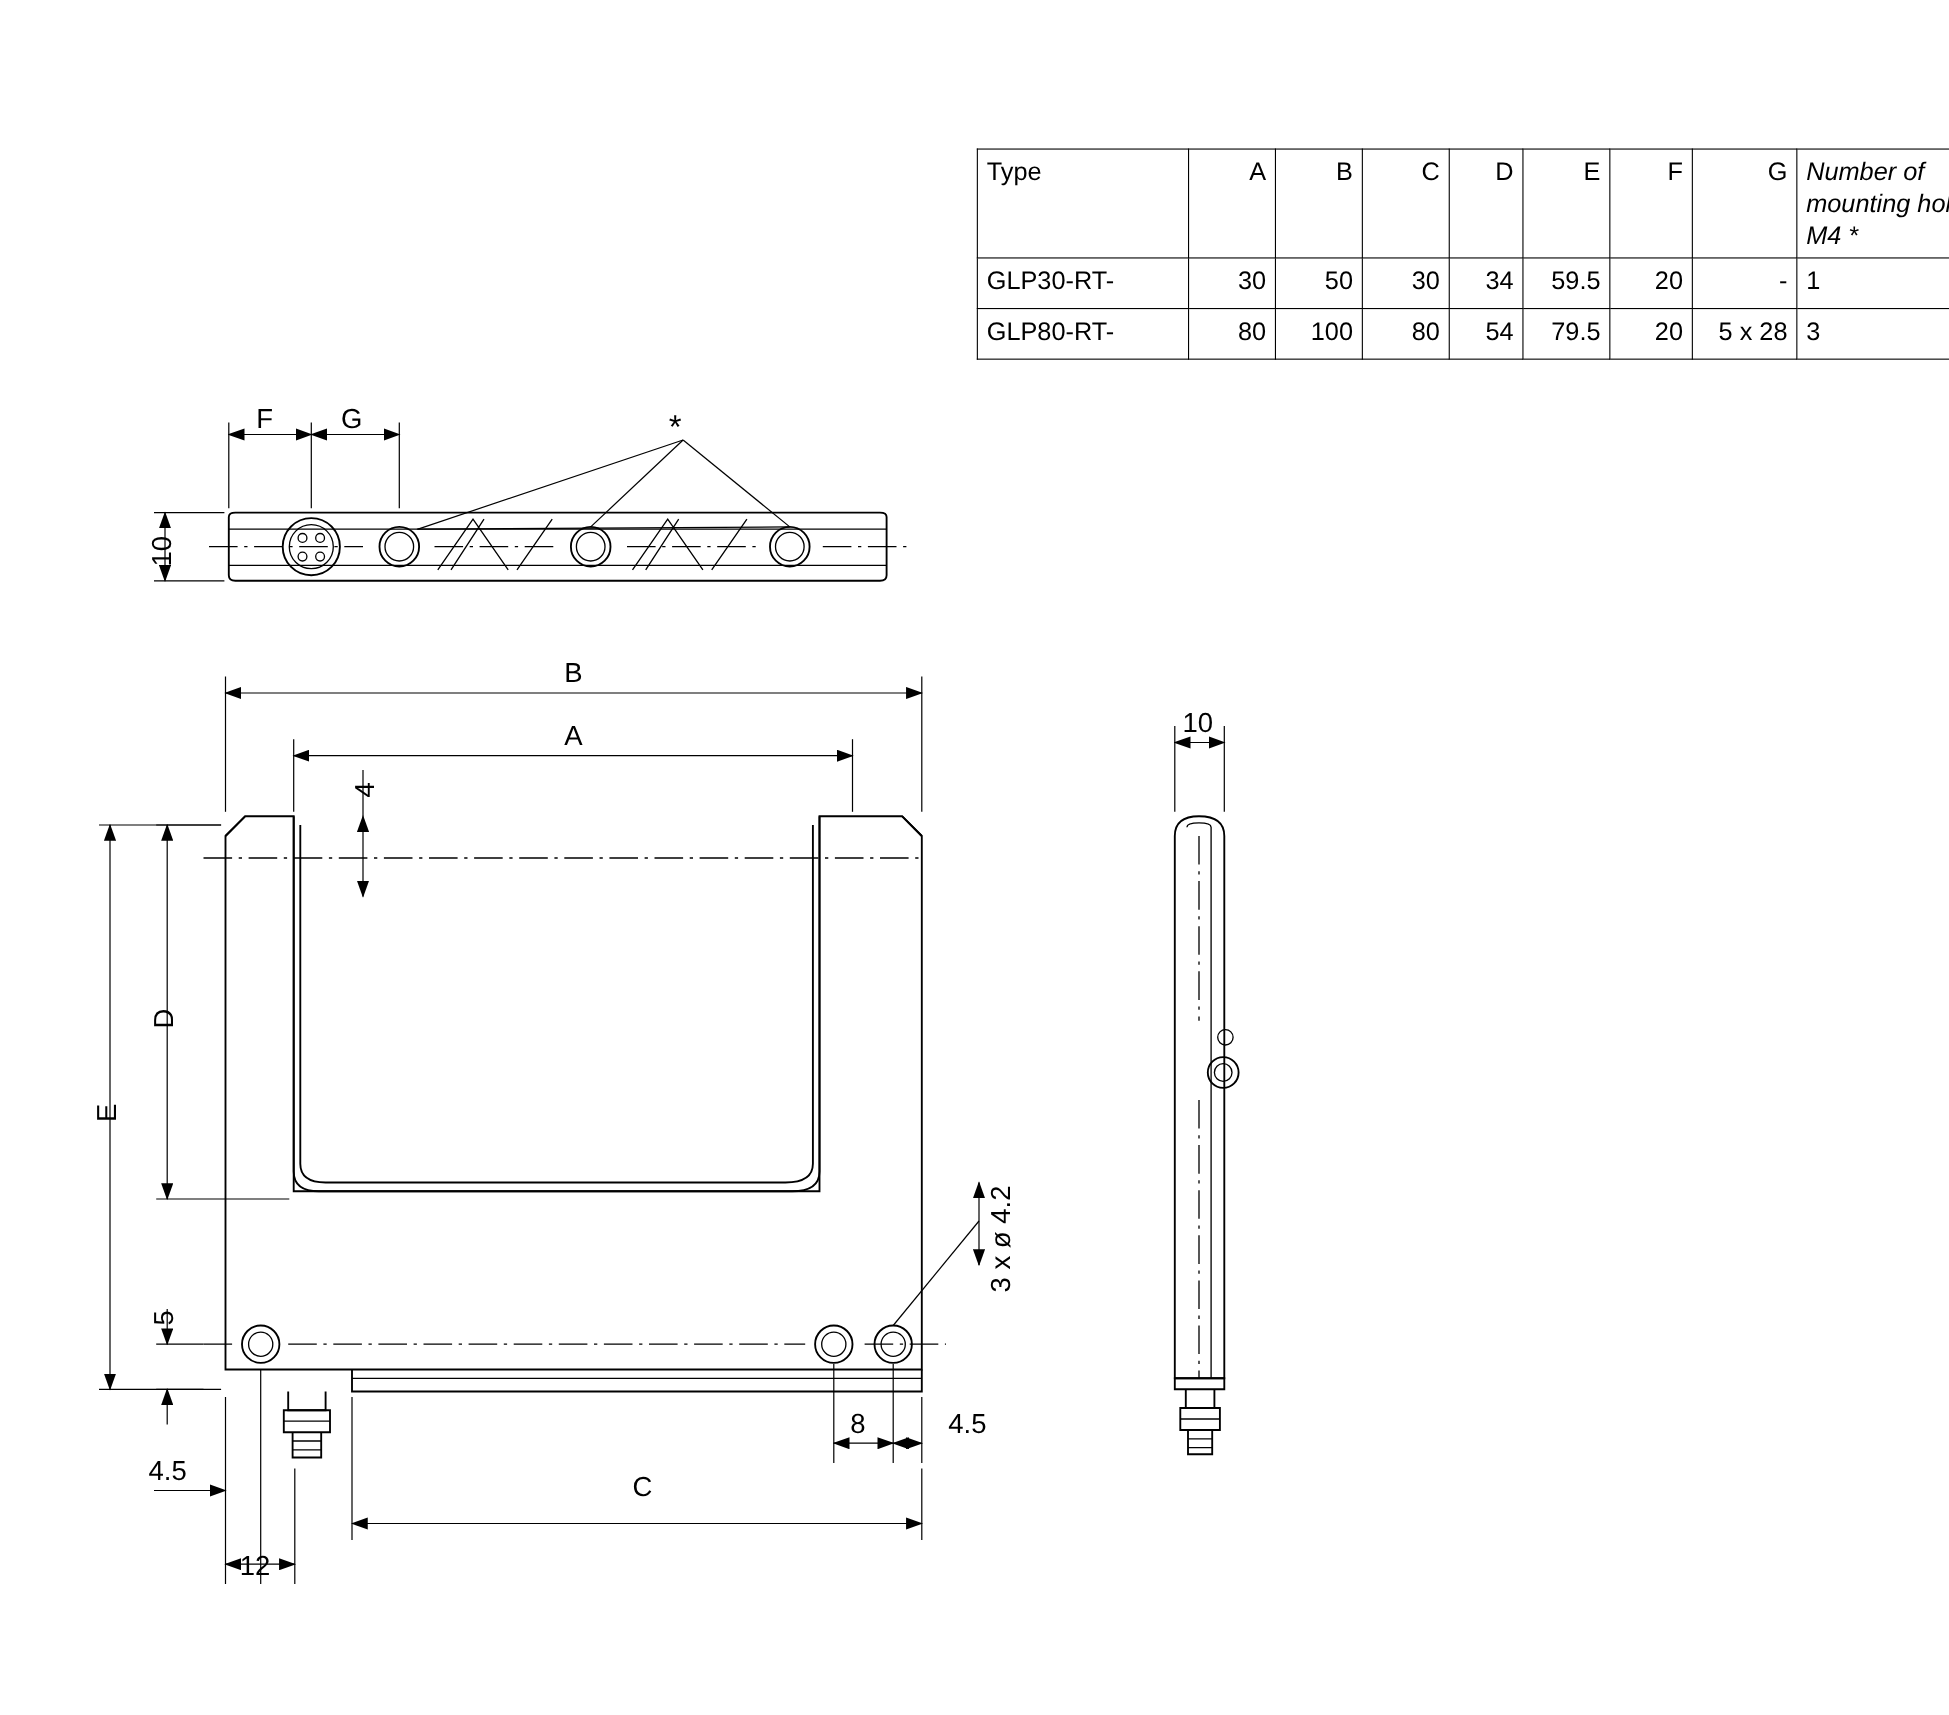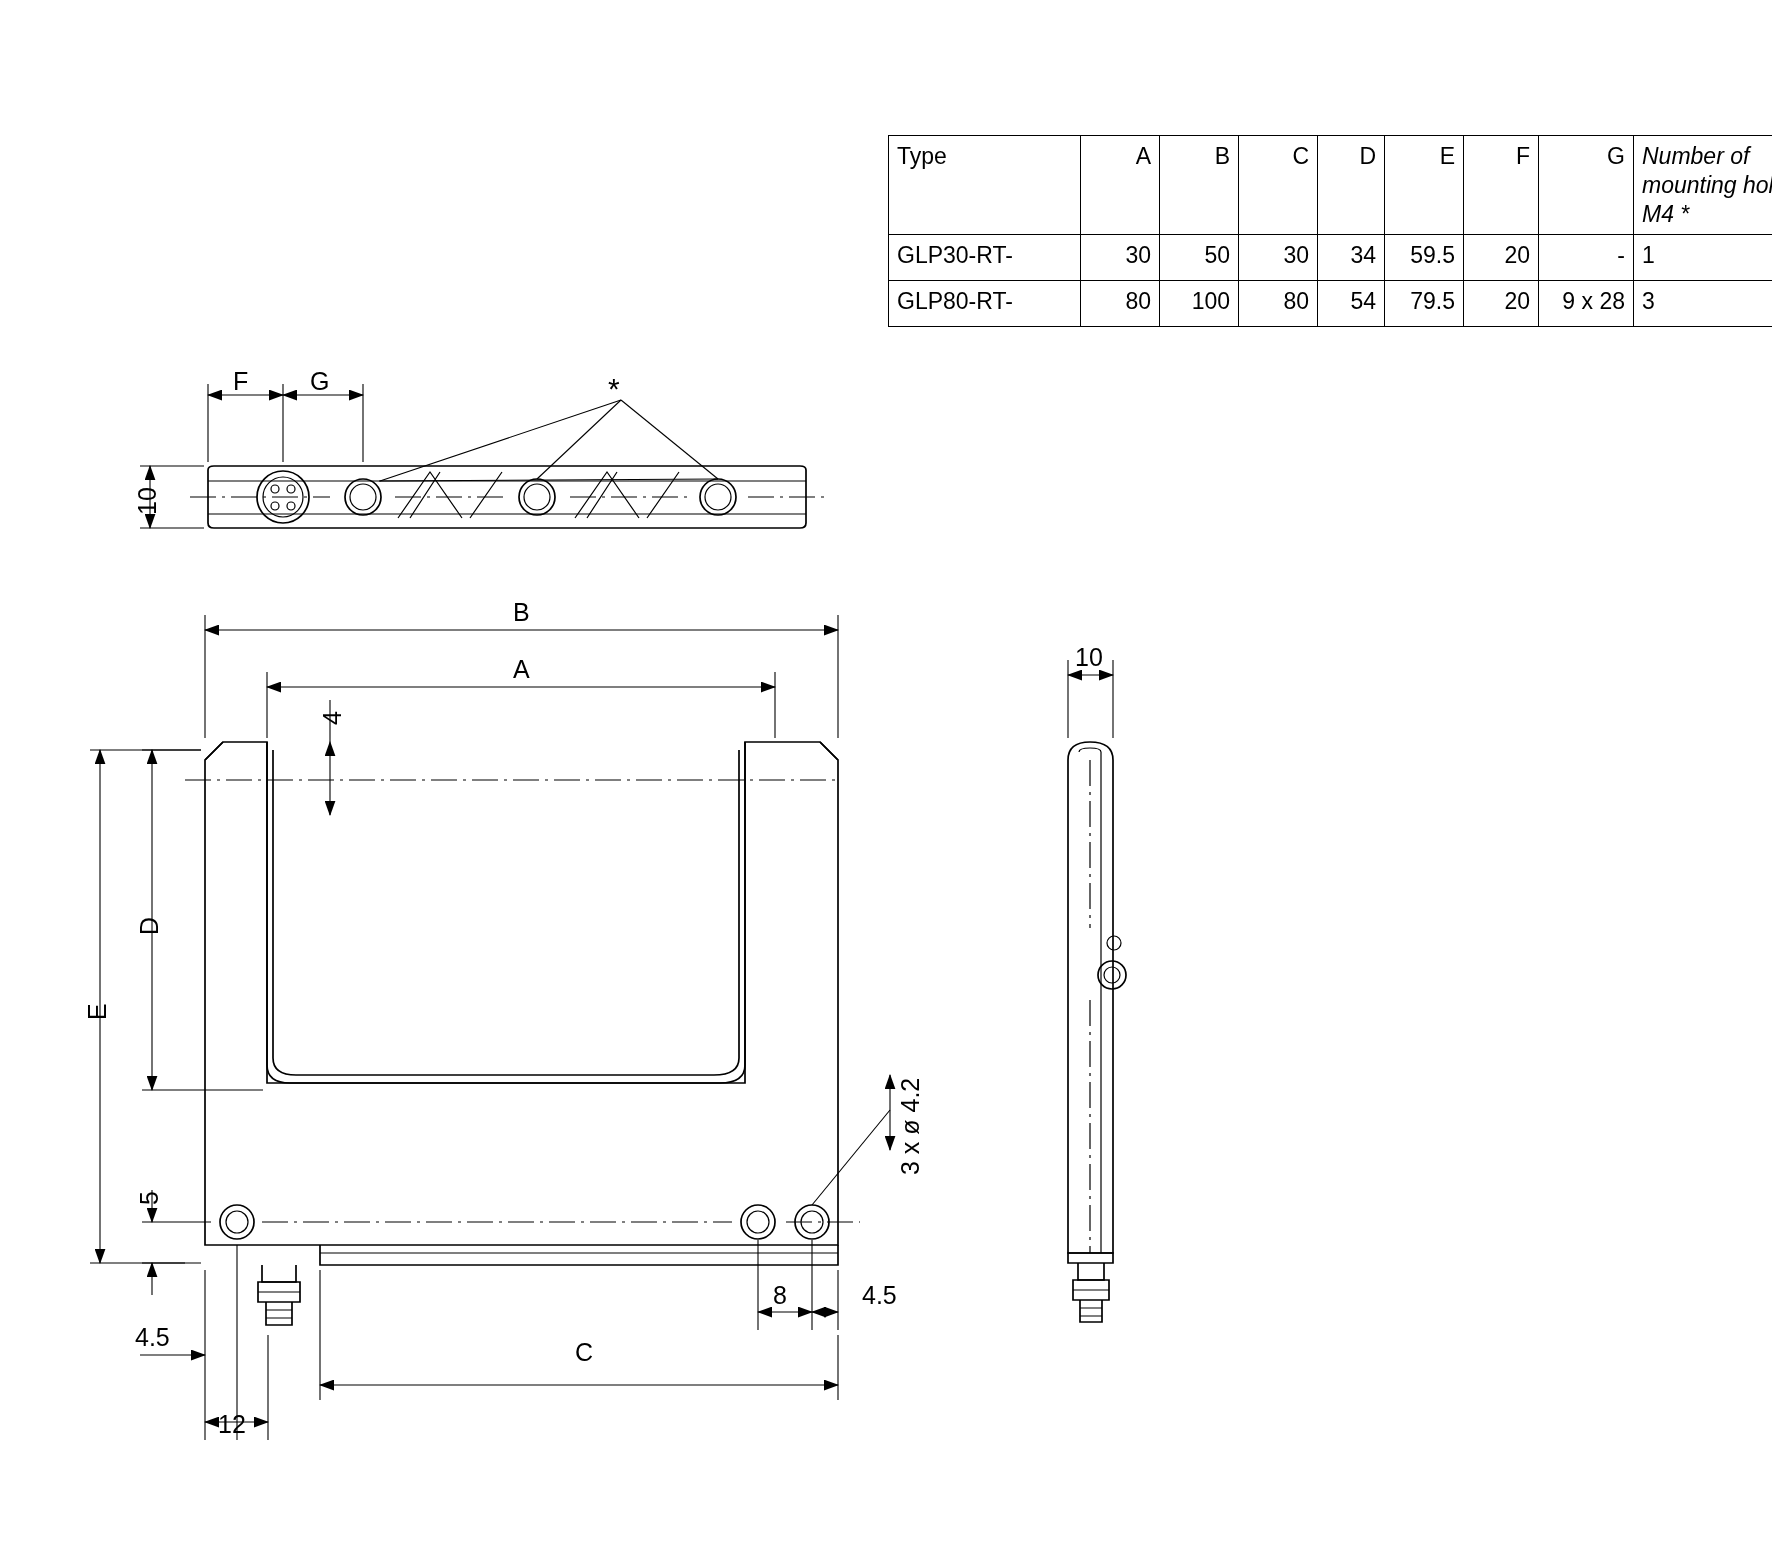--- a/index.html
+++ b/index.html
@@ -66,21 +66,21 @@
         <td>1</td>
       </tr>
       <tr>
         <td>GLP80-RT-</td>
         <td class="num">80</td>
         <td class="num">100</td>
         <td class="num">80</td>
         <td class="num">54</td>
         <td class="num">79.5</td>
         <td class="num">20</td>
-        <td class="num">9 x 28</td>
+        <td class="num">5 x 28</td>
         <td>3</td>
       </tr>
     </tbody>
   </table>
 
   <svg width="1772" height="1559">
     <defs>
       <marker id="arrR" markerWidth="14" markerHeight="10" refX="13" refY="5" orient="auto">
         <path d="M0,0 L14,5 L0,10 z" fill="#000"></path>
       </marker>

